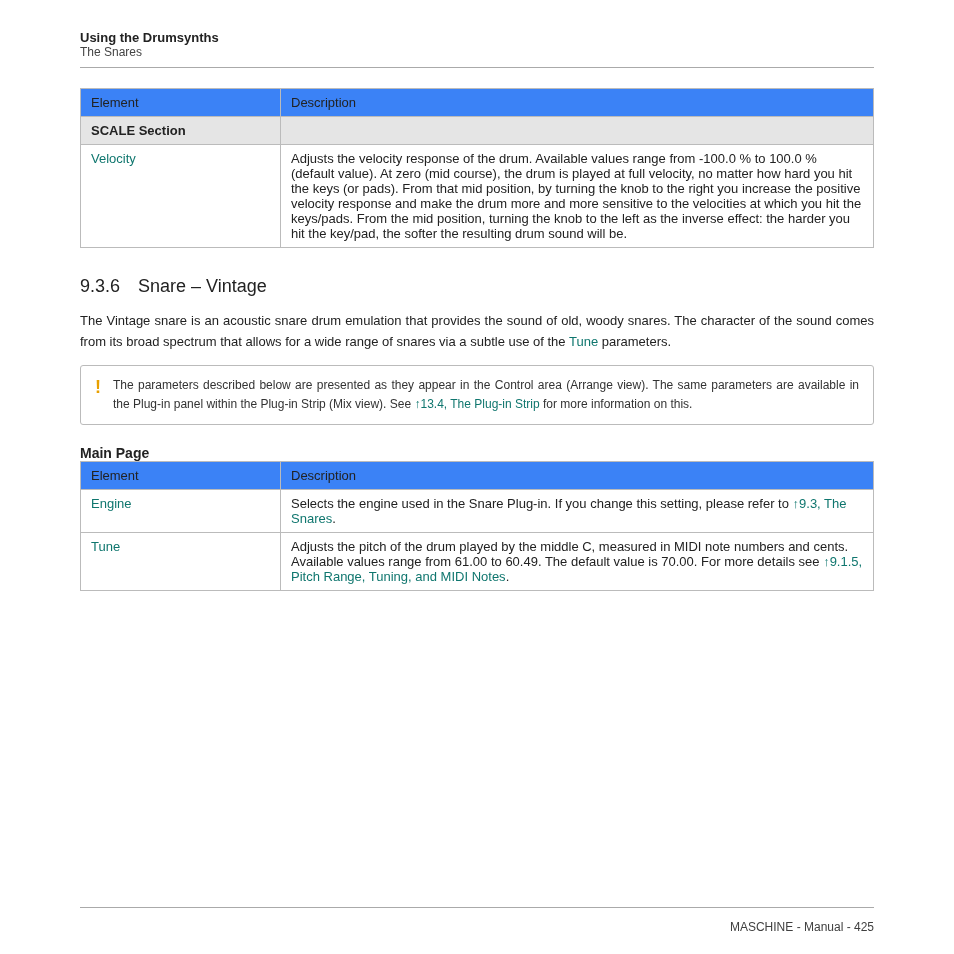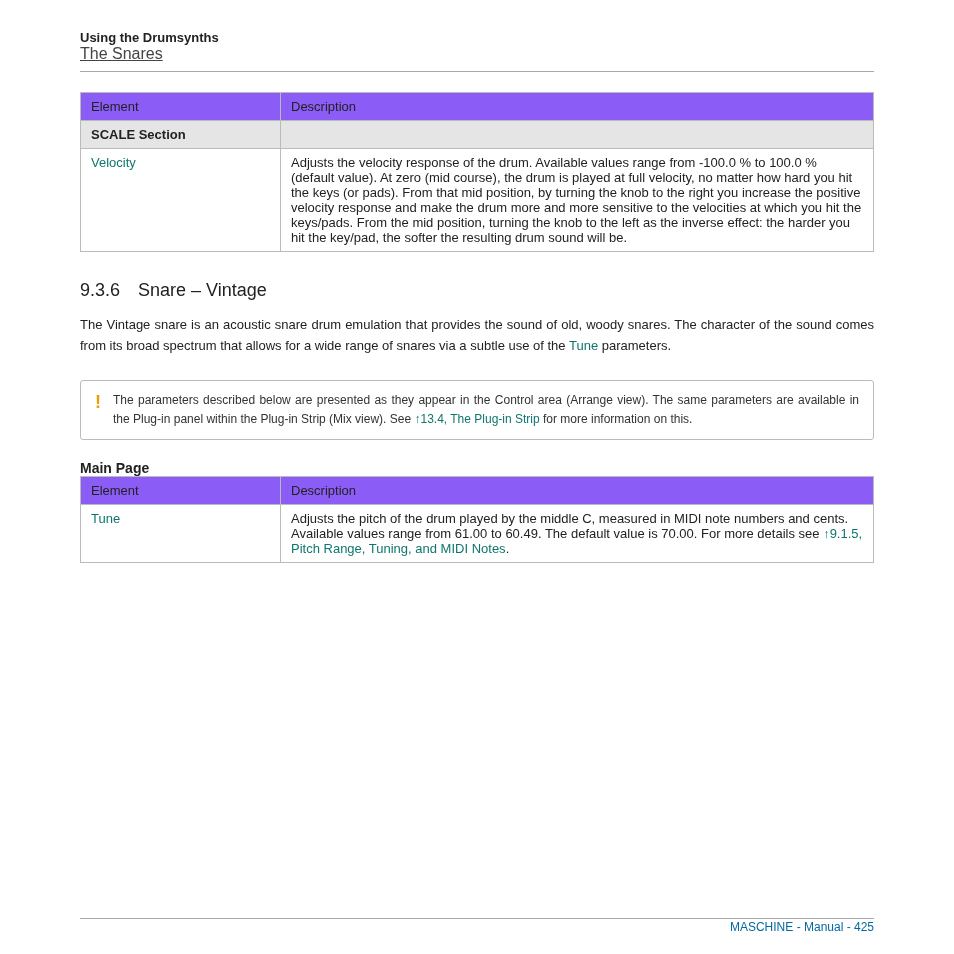--- a/index.html
+++ b/index.html
@@ -22,34 +22,33 @@
       text-align: left;
       padding-bottom: 8px;
       border-bottom: 1px solid #aaa;
       margin-bottom: 20px;
     }
     .header-title {
       font-weight: bold;
       font-size: 13px;
     }
     .header-subtitle {
-      font-size: 16px;
+      font-size: 12px;
       color: #444;
-      text-decoration: underline;
     }
 
     
     table {
       width: 100%;
       border-collapse: collapse;
       margin-bottom: 28px;
       font-size: 13px;
     }
     table th {
-      background: #8b5cf6;
+      background: #3b82f6;
       text-align: left;
       padding: 6px 10px;
       font-weight: normal;
       border: 1px solid #bbb;
     }
     table td {
       padding: 6px 10px;
       border: 1px solid #bbb;
       vertical-align: top;
     }
@@ -70,21 +69,21 @@
     }
     .section-heading .section-num {
       margin-right: 18px;
     }
 
     
     .body-text {
       font-size: 13px;
       line-height: 1.6;
       text-align: justify;
-      margin-bottom: 23px;
+      margin-bottom: 12px;
     }
 
     
     .note-box {
       border: 1px solid #bbb;
       border-radius: 3px;
       display: flex;
       align-items: flex-start;
       padding: 10px 14px;
       margin-bottom: 20px;
@@ -111,24 +110,24 @@
       font-weight: bold;
     }
 
     
     .page-footer {
       position: absolute;
       bottom: 20px;
       left: 80px;
       right: 80px;
       border-top: 1px solid #aaa;
-      padding-top: 1px;
+      padding-top: 12px;
       text-align: right;
       font-size: 12px;
-      color: #0369a1;
+      color: #404040;
     }
   </style>
 </head>
 <body>
 
 <div class="page-container">
 
   <div class="page-header">
     <div class="header-title">Using the Drumsynths</div>
     <div class="header-subtitle">The Snares</div>
@@ -175,20 +174,28 @@
   <table>
     <thead>
       <tr>
         <th style="width:200px;">Element</th>
         <th>Description</th>
       </tr>
     </thead>
     <tbody>
       <tr>
         <td>
+          <span class="link-text">Engine</span>
+        </td>
+        <td>
+          <span>Selects the engine used in the Snare Plug-in. If you change this setting, please refer to </span><span class="link-text">↑9.3, The Snares</span><span>.</span>
+        </td>
+      </tr>
+      <tr>
+        <td>
           <span class="link-text">Tune</span>
         </td>
         <td>
           <span>Adjusts the pitch of the drum played by the middle C, measured in MIDI note numbers and cents. Available values range from 61.00 to 60.49. The default value is 70.00. For more details see </span><span class="link-text">↑9.1.5, Pitch Range, Tuning, and MIDI Notes</span><span>.</span>
         </td>
       </tr>
     </tbody>
   </table>
 
 </div>

